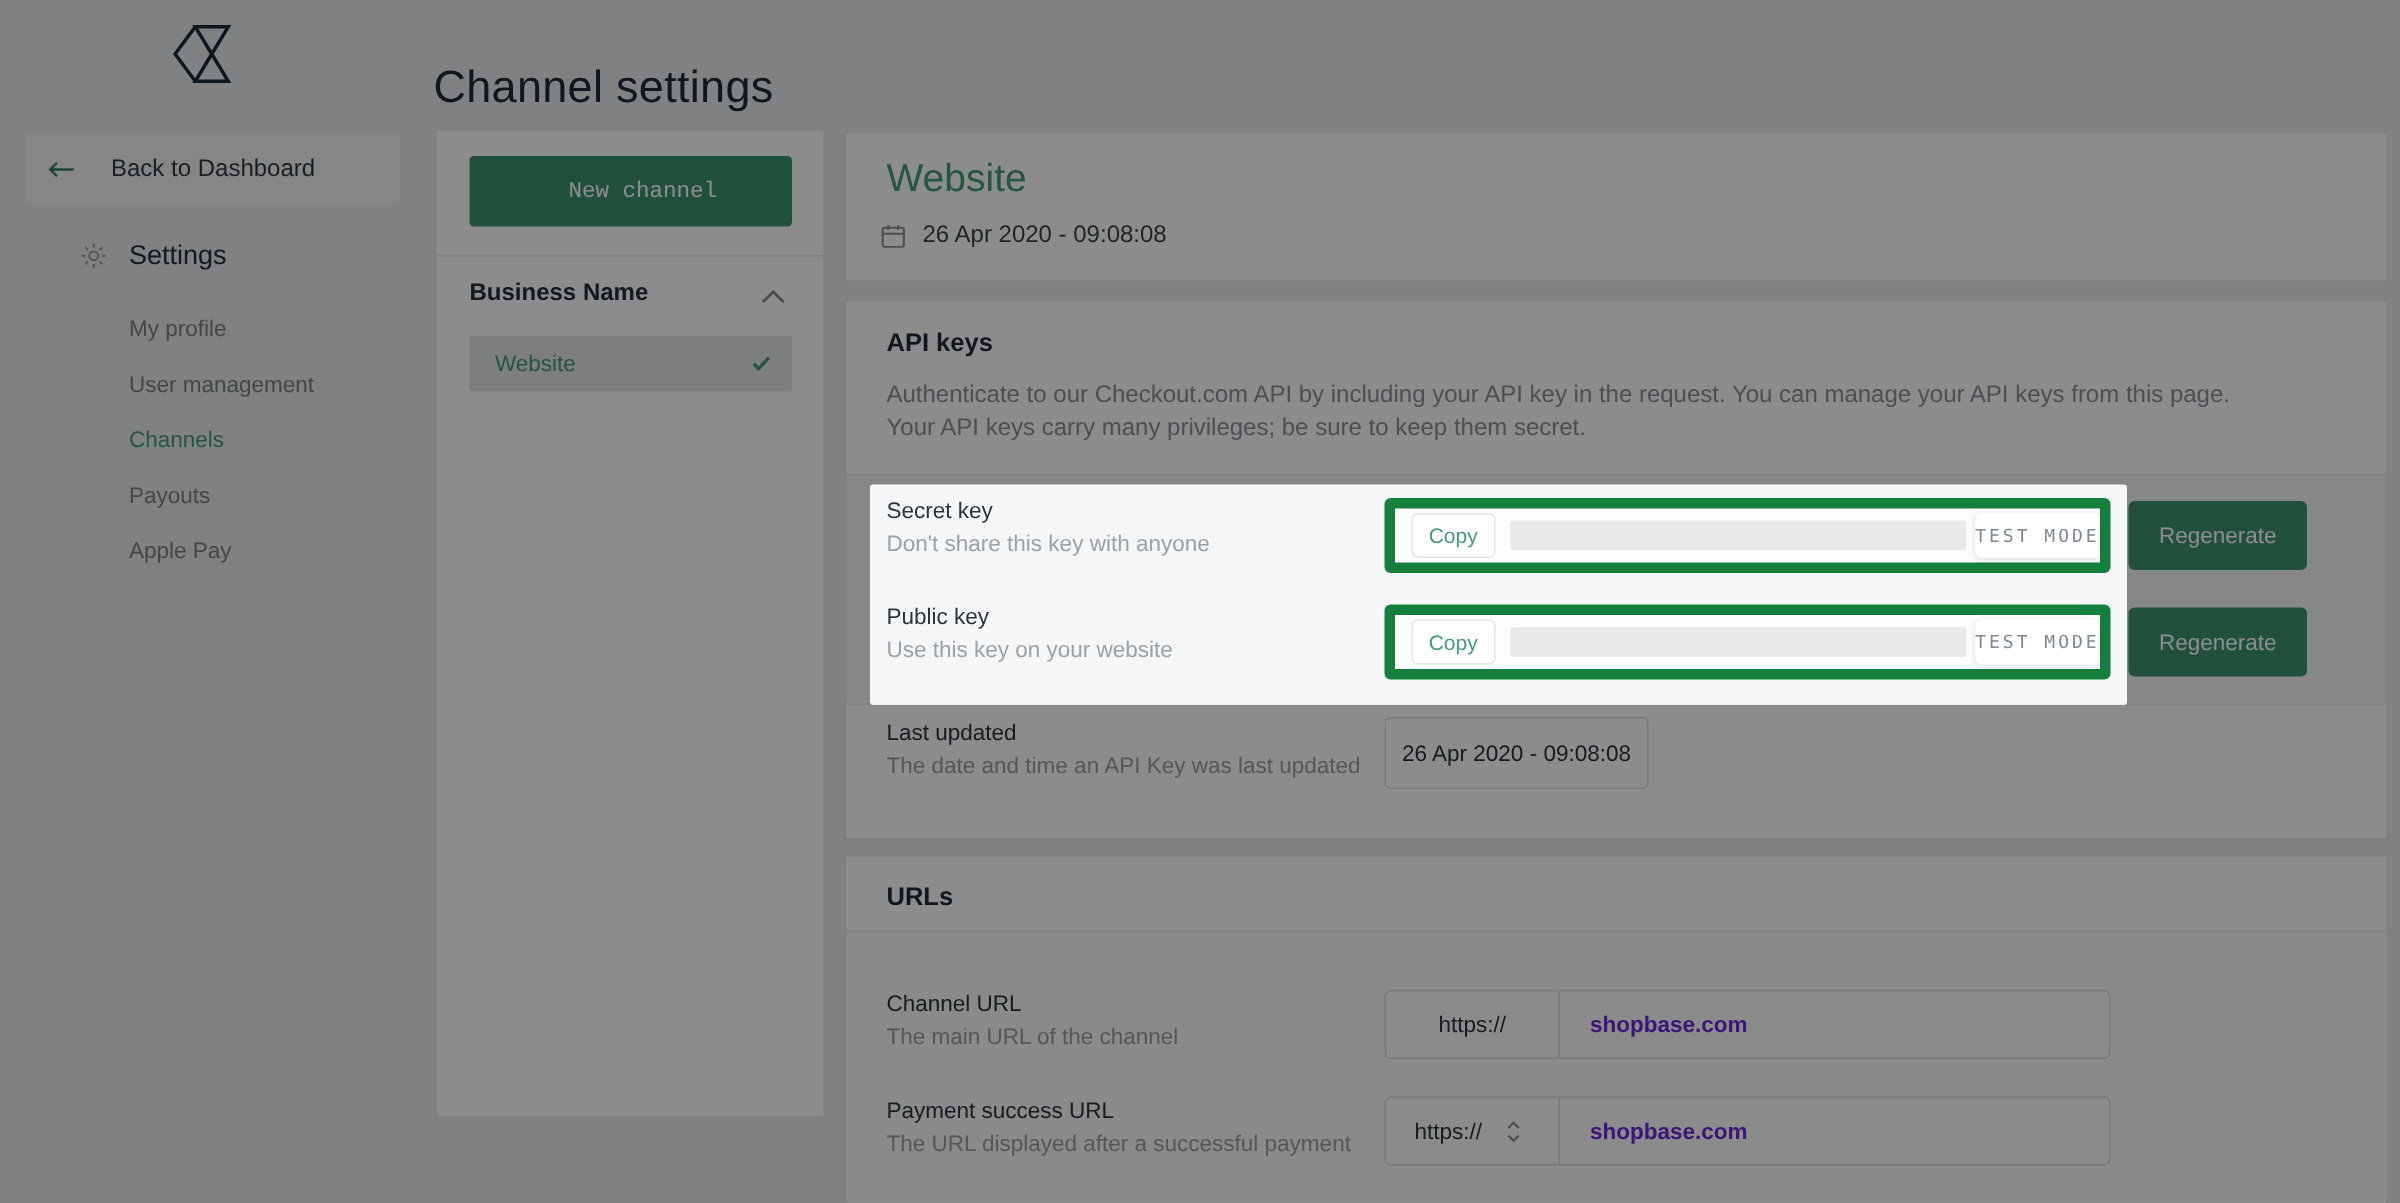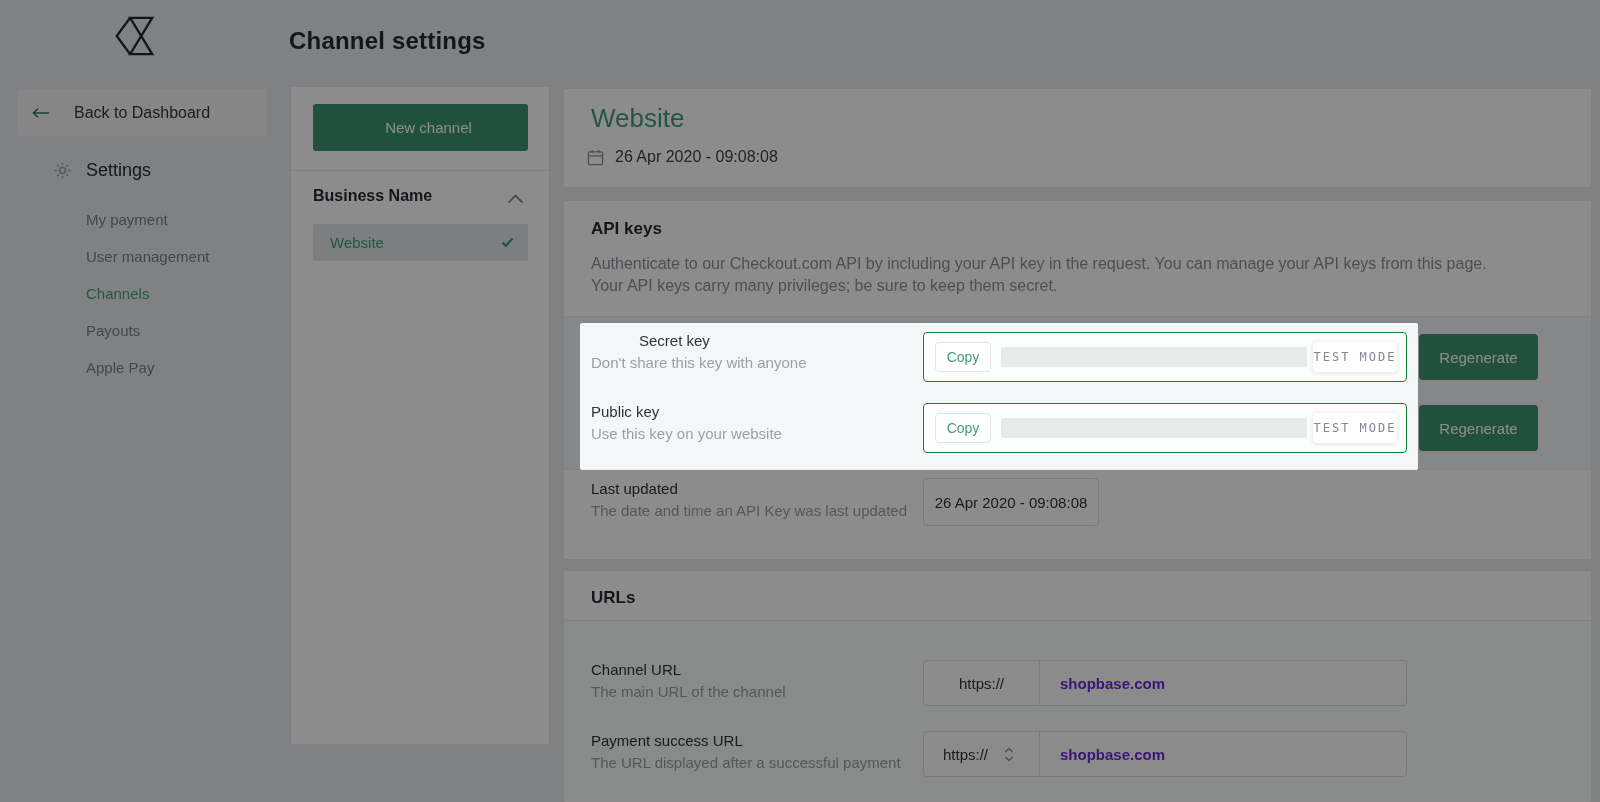--- a/index.html
+++ b/index.html
@@ -7,39 +7,39 @@
     --gray:#9aa1a7; --page:#eaeced; --card:#ffffff; --band:#f5f6f7;
     --border:#e4e7e9; --input-border:#d9dcdf;
   }
   *{margin:0;padding:0;box-sizing:border-box;}
   html,body{width:1600px;height:802px;overflow:hidden;}
   body{font-family:"Liberation Sans","DejaVu Sans",sans-serif;background:var(--page);position:relative;}
   .abs{position:absolute;}
   .nowrap{white-space:nowrap;}
 
   
-  .page-title{left:289px;top:27px;font-size:24px;font-weight:700;color:var(--navy);letter-spacing:.2px;}
+  .page-title{left:289px;top:42px;font-size:30px;font-weight:400;color:var(--navy);letter-spacing:.2px;}
   .logo{left:111px;top:13px;}
 
   
   .back-btn{left:17px;top:89px;width:250px;height:47px;background:#f4f5f5;border-radius:3px;
     display:flex;align-items:center;cursor:pointer;gap:12px;}
   .back-btn .arrow{margin-left:15px;display:flex;}
   .back-btn .back-label{margin-left:12px;font-size:16px;color:#2e3942;}
   .settings-head{left:53px;top:160px;display:flex;align-items:center;cursor:pointer;}
   .settings-head .gear{display:flex;margin-right:14px;}
   .settings-head .settings-label{font-size:18px;font-weight:500;color:#232f3a;}
   .side-item{left:86px;font-size:15px;color:#7a8288;cursor:pointer;}
   .side-item.active{color:var(--accent);}
 
   
   .mid-card{left:290px;top:86px;width:260px;height:659px;background:var(--card);
     border:1px solid var(--border);border-radius:2px;}
   .new-channel{left:313px;top:104px;width:215px;height:47px;background:var(--btn-green);
-    border:none;border-radius:3px;color:#fff;font-size:15px;font-family:Liberation Sans, sans-serif;cursor:pointer;padding-left:16px;}
+    border:none;border-radius:3px;color:#fff;font-size:15px;font-family:Liberation Mono, monospace;cursor:pointer;padding-left:16px;}
   .mid-divider{left:291px;top:170px;width:258px;height:1px;background:#e9ebec;}
   .list-header{left:313px;top:187px;font-size:16px;font-weight:600;color:#232f3a;}
   .chevron-up{left:507px;top:190px;cursor:pointer;}
   .channel-row{left:313px;top:224px;width:215px;height:37px;background:#e3e6e7;border-radius:2px;
     display:flex;align-items:center;cursor:pointer;}
   .channel-row .row-label{margin-left:17px;font-size:15px;color:var(--accent);flex:1;}
   .channel-row .check{margin-right:14px;display:flex;}
 
   
   .card{background:var(--card);border:1px solid var(--border);border-radius:2px;}
@@ -50,21 +50,21 @@
   .date-row .date-text{font-size:16px;color:#3a444c;}
 
   .api-card{left:563px;top:200px;width:1029px;height:360px;}
   .section-title{font-size:17px;font-weight:600;color:var(--navy);}
   .api-title{left:591px;top:219px;}
   .desc{left:591px;font-size:16px;color:#8a9198;}
   .band{left:564px;top:316px;width:1027px;height:154px;background:var(--band);
     border-top:1px solid #eceeef;border-bottom:1px solid #eceeef;}
   .field-label{left:591px;font-size:15px;font-weight:500;color:var(--dark);}
   .field-hint{left:591px;font-size:15px;color:var(--gray);}
-  .key-box{left:923px;width:484px;height:50px;background:#fcfdfd;border:1px solid #15803d;
+  .key-box{left:923px;width:484px;height:50px;background:#fcfdfd;border:7px solid #15803d;
     border-radius:4px;display:flex;align-items:center;}
   .copy-btn{margin-left:11px;width:56px;height:30px;background:#fff;border:1px solid #e2e6e8;
     border-radius:4px;color:var(--accent);font-size:14px;font-family:inherit;cursor:pointer;}
   .masked{margin-left:10px;width:306px;height:20px;background:#e8eaea;border-radius:2px;}
   .mode-badge{margin-left:6px;width:84px;height:30px;background:#fff;border-radius:4px;
     box-shadow:0 1px 4px rgba(31,43,54,.14);display:flex;align-items:center;justify-content:center;
     font-family:"DejaVu Sans Mono","Liberation Mono",monospace;font-size:12px;letter-spacing:2px;color:#7f8893;}
   .regen-btn{left:1419px;width:119px;height:46px;background:var(--btn-green);border:none;border-radius:4px;
     color:#fff;font-size:15px;font-family:inherit;cursor:pointer;}
   .value-box{left:923px;top:478px;width:176px;height:48px;border:1px solid #dcdfe2;border-radius:4px;
@@ -110,21 +110,21 @@
 <div class="abs settings-head">
   <span class="gear">
     <svg width="19" height="19" viewBox="0 0 20 20" fill="none" stroke="#9aa0a5" stroke-width="1.5">
       <circle cx="10" cy="10" r="3.1"></circle>
       <path d="M10 1.6 V4.2 M10 15.8 V18.4 M1.6 10 H4.2 M15.8 10 H18.4 M4.1 4.1 L5.9 5.9 M14.1 14.1 L15.9 15.9 M15.9 4.1 L14.1 5.9 M5.9 14.1 L4.1 15.9"></path>
     </svg>
   </span>
   <span class="settings-label">Settings</span>
 </div>
 
-<div class="abs side-item nowrap" style="top:211px;">My payment</div>
+<div class="abs side-item nowrap" style="top:211px;">My profile</div>
 <div class="abs side-item nowrap" style="top:248px;">User management</div>
 <div class="abs side-item active nowrap" style="top:285px;">Channels</div>
 <div class="abs side-item nowrap" style="top:322px;">Payouts</div>
 <div class="abs side-item nowrap" style="top:359px;">Apple Pay</div>
 
 <div class="abs mid-card"></div>
 <button class="abs new-channel">New channel</button>
 <div class="abs mid-divider"></div>
 <div class="abs list-header nowrap">Business Name</div>
 <div class="abs chevron-up">
@@ -152,21 +152,21 @@
   </span>
   <span class="date-text nowrap">26 Apr 2020 - 09:08:08</span>
 </div>
 
 <div class="abs card api-card"></div>
 <div class="abs section-title api-title nowrap">API keys</div>
 <div class="abs desc nowrap" style="top:255px;">Authenticate to our Checkout.com API by including your API key in the request. You can manage your API keys from this page.</div>
 <div class="abs desc nowrap" style="top:277px;">Your API keys carry many privileges; be sure to keep them secret.</div>
 <div class="abs band"></div>
 
-<div class="abs field-label nowrap" style="top:332px;margin-left:48px;">Secret key</div>
+<div class="abs field-label nowrap" style="top:332px;">Secret key</div>
 <div class="abs field-hint nowrap" style="top:354px;">Don't share this key with anyone</div>
 <div class="abs key-box" style="top:332px;">
   <button class="copy-btn">Copy</button>
   <span class="masked"></span>
   <span class="mode-badge">TEST MODE</span>
 </div>
 <button class="abs regen-btn" style="top:334px;">Regenerate</button>
 
 <div class="abs field-label nowrap" style="top:403px;">Public key</div>
 <div class="abs field-hint nowrap" style="top:425px;">Use this key on your website</div>

